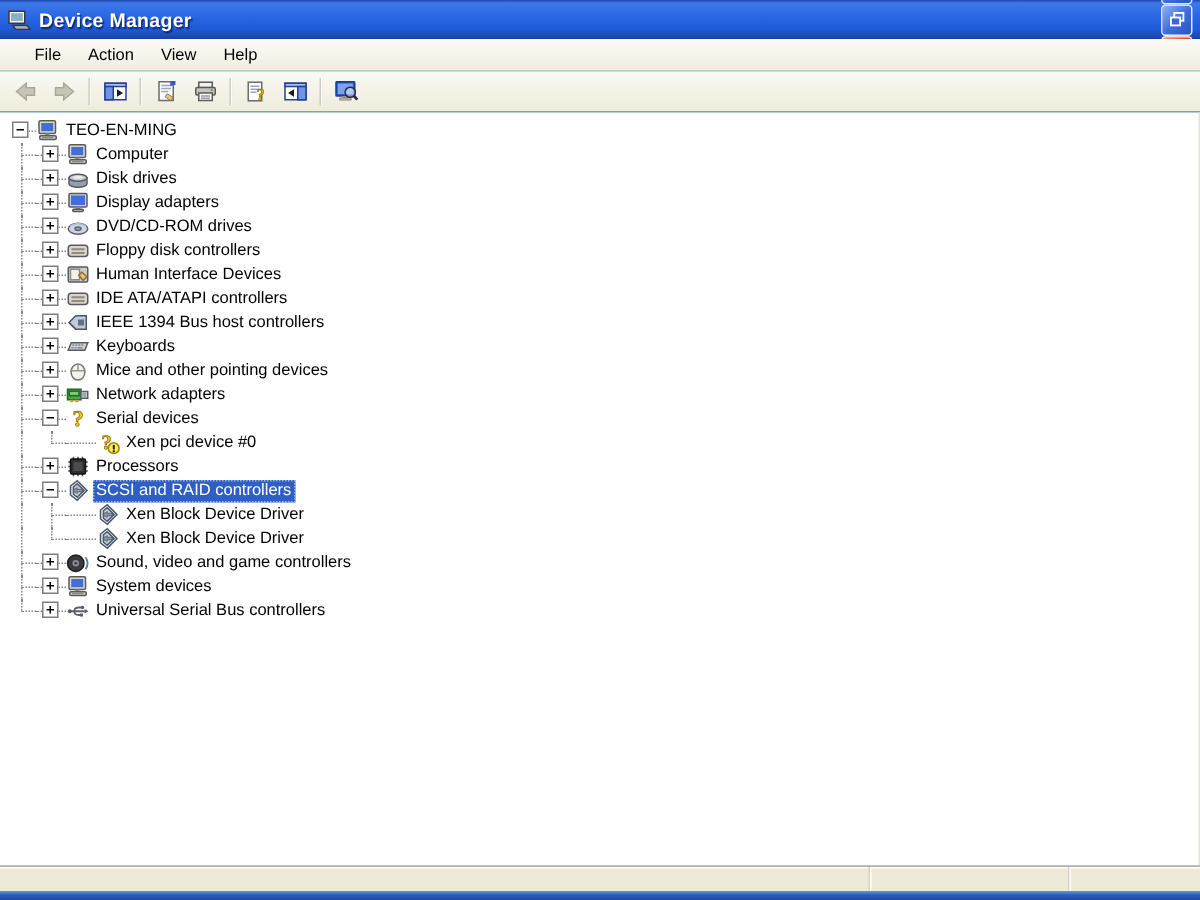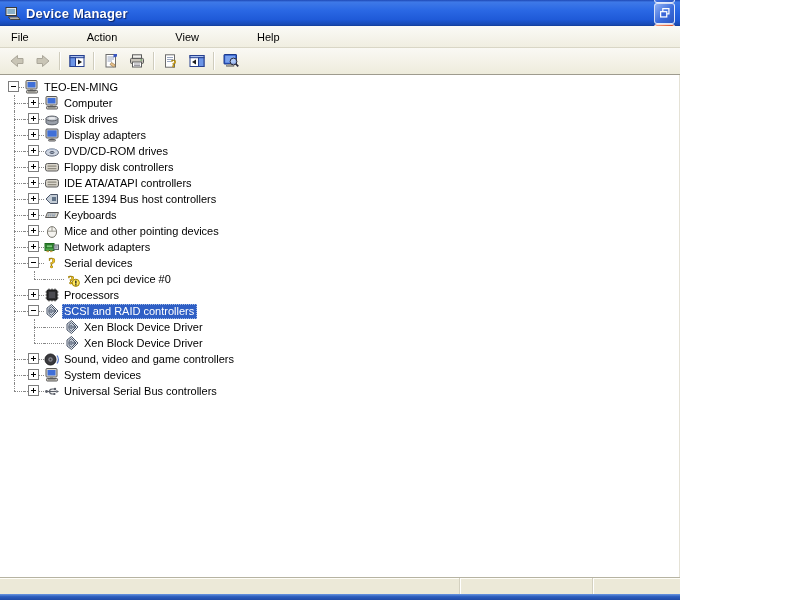--- a/index.html
+++ b/index.html
@@ -1,34 +1,34 @@
 <!DOCTYPE html>
 <html><head>
 <meta charset="utf-8">
 <style>
   html,body{margin:0;padding:0;background:#fff;}
   body{width:800px;height:600px;overflow:hidden;}
-  .window{width:680px;height:600px;display:flex;flex-direction:column;font-family:"Liberation Sans",sans-serif;background:#0ea5e9;justify-content:space-between;}
+  .window{width:800px;height:600px;display:flex;flex-direction:column;font-family:"Liberation Sans",sans-serif;background:#0ea5e9;justify-content:space-between;}
 
   
   .titlebar{height:26px;flex:none;display:flex;align-items:center;padding:0 5px;
     background:linear-gradient(180deg,#1e48b4 0%,#3e79e8 8%,#2a68e4 40%,#1f5ad8 75%,#1848b0 96%,#123a92 100%);}
   .title-icon{width:16px;height:16px;margin-right:5px;flex:none;}
   .title-icon svg{width:16px;height:16px;display:block;}
   .title-text{color:#fff;font-weight:bold;font-size:13px;letter-spacing:.2px;
     text-shadow:1px 1px 1px rgba(8,18,60,.75);flex:1;white-space:nowrap;}
   .winbtn{width:21px;height:21px;margin-left:2px;border:1px solid rgba(255,255,255,.8);
     border-radius:3px;padding:0;display:flex;align-items:center;justify-content:center;cursor:pointer;flex:none;}
   .winbtn.bmin,.winbtn.bmax{background:linear-gradient(135deg,#8fb0f4 0%,#3c6cdc 55%,#2a55c0 100%);}
   .winbtn.bclose{background:linear-gradient(135deg,#f0a080 0%,#dd5430 45%,#bc3812 100%);}
   .winbtn svg{width:14px;height:14px;display:block;}
 
   
-  .menubar{height:21px;flex:none;display:flex;align-items:center;padding-left:2px;
-    background:linear-gradient(180deg,#fbfaf6,#f0eee1);border-bottom:1px solid #d9d6c6;gap:40px;}
+  .menubar{height:21px;flex:none;display:flex;align-items:center;padding-left:14px;
+    background:linear-gradient(180deg,#fbfaf6,#f0eee1);border-bottom:1px solid #d9d6c6;}
   .menu-item{font-size:11px;color:#000;padding:3px 9px;cursor:default;}
 
   
   .toolbar{height:26px;flex:none;display:flex;align-items:center;padding-left:4px;
     background:linear-gradient(180deg,#faf9f4,#eeecdc);border-bottom:1px solid #9e9b8e;}
   .tb-btn{width:24px;height:22px;border:none;background:transparent;padding:0;margin:0 1px;
     display:flex;align-items:center;justify-content:center;cursor:pointer;}
   .tb-btn .icon,.tb-btn svg{width:16px;height:16px;display:block;}
   .tb-sep{width:1px;height:18px;background:#cfccbd;border-right:1px solid #fff;margin:0 3px;flex:none;}
 
@@ -289,20 +289,34 @@
         </span>
         <span class="tlabel">Floppy disk controllers</span>
       </div>
       <div class="trow">
         <span class="slot vtop hstub vbot"></span>
         <span class="slot hfull">
           <span class="ebox plus"></span>
         </span>
         <span class="ticon">
           <svg viewBox="0 0 16 16">
+            <rect x="1.5" y="3" width="13" height="10" rx="1" fill="#cfccc4" stroke="#5a5a5a"></rect>
+            <rect x="3" y="4.5" width="6" height="7" fill="#f2f1ed" stroke="#8a8a85"></rect>
+            <path d="M10.5 6.5 l3.5 3 -2.5 2.5 -3-3.5 z" fill="#e8c27a" stroke="#8a6d3a"></path>
+          </svg>
+        </span>
+        <span class="tlabel">Human Interface Devices</span>
+      </div>
+      <div class="trow">
+        <span class="slot vtop hstub vbot"></span>
+        <span class="slot hfull">
+          <span class="ebox plus"></span>
+        </span>
+        <span class="ticon">
+          <svg viewBox="0 0 16 16">
             <rect x="1.5" y="4.5" width="13" height="7.5" rx="2" fill="#d9d5cb" stroke="#5a5a5a"></rect>
             <rect x="3.5" y="6.5" width="9" height="1.3" rx="0.6" fill="#8f8b80"></rect>
             <rect x="3.5" y="9" width="9" height="1.3" rx="0.6" fill="#8f8b80"></rect>
           </svg>
         </span>
         <span class="tlabel">IDE ATA/ATAPI controllers</span>
       </div>
       <div class="trow">
         <span class="slot vtop hstub vbot"></span>
         <span class="slot hfull">

